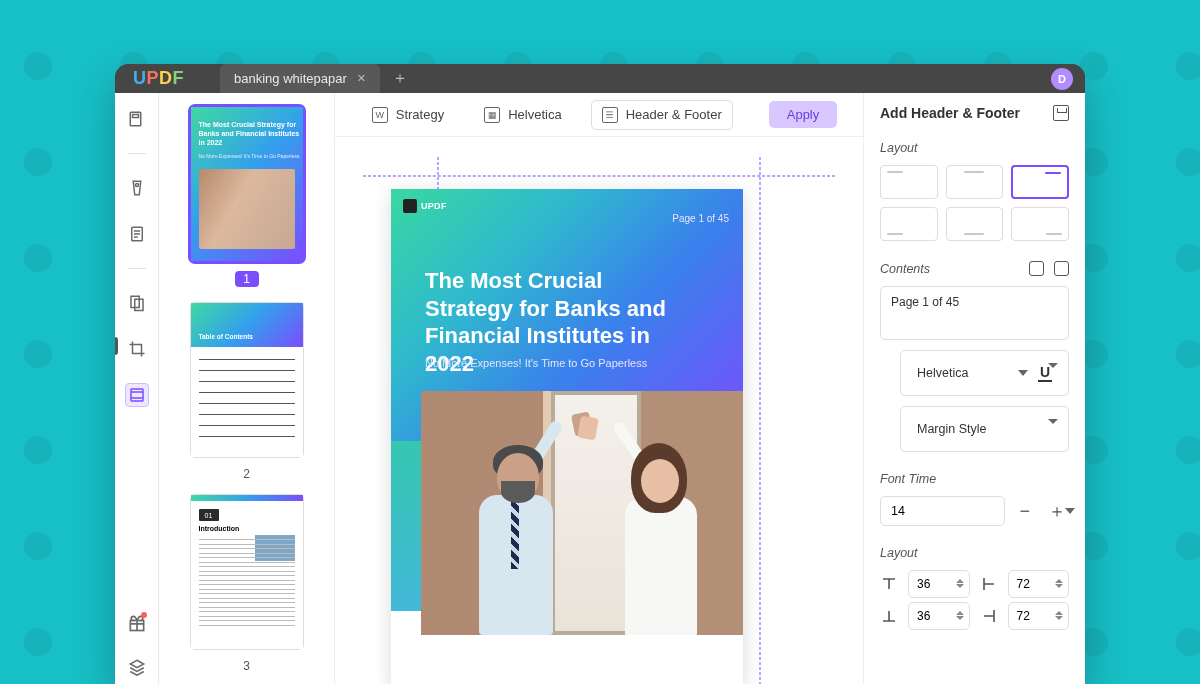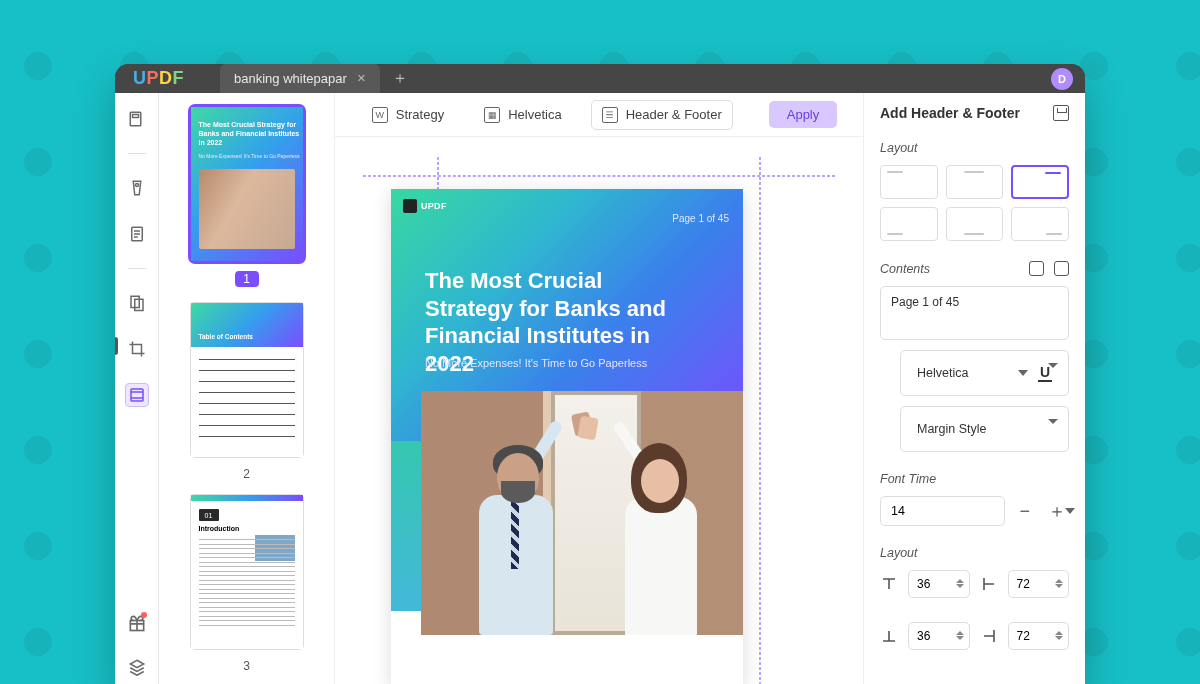--- a/index.html
+++ b/index.html
@@ -134,21 +134,21 @@
   .select{ border:1px solid #ddd; border-radius:5px; height:46px; display:flex; align-items:center;
     padding:0 16px; font-size:12.5px; color:#333; margin-top:10px; cursor:pointer; position:relative;margin-left:20px;}
   .select::after{content:""; position:absolute; right:10px; top:12px; border:5px solid transparent; border-top-color:#666;}
   .select.font{justify-content:space-between;}
   .u-mark{ font-weight:700; border-bottom:2px solid #333; font-size:14px; padding:0 2px;}
   .spin-row{ display:flex; align-items:center; gap:8px;}
   .spin{ border:1px solid #ddd; border-radius:5px; height:30px; width:132px; display:flex; align-items:center;
     padding:0 10px; font-size:12.5px;}
   .pm{ width:26px; height:26px; display:flex; align-items:center; justify-content:center; color:#555;
     cursor:pointer; font-size:18px;}
-  .margin-grid{ display:grid; grid-template-columns:auto 1fr auto 1fr; gap:24px 10px; align-items:center;}
+  .margin-grid{ display:grid; grid-template-columns:auto 1fr auto 1fr; gap:4px 10px; align-items:center;}
   .m-ico{width:18px;height:18px; display:flex; align-items:center; justify-content:center;}
   .m-ico svg{stroke:#555;}
   .m-spin{ border:1px solid #ddd; border-radius:5px; height:28px; display:flex; align-items:center;
     padding:0 8px; font-size:12px; position:relative;}
   .m-spin .arrows{position:absolute; right:5px; top:4px; display:flex; flex-direction:column; gap:1px;}
   .m-spin .arrows span{width:0;height:0;border:4px solid transparent;}
   .m-spin .arrows .up{border-bottom-color:#888;}
   .m-spin .arrows .dn{border-top-color:#888;}
   
   .rail-handle{position:absolute; left:-3px; top:244px; width:6px; height:18px; background:#555; border-radius:3px;}

